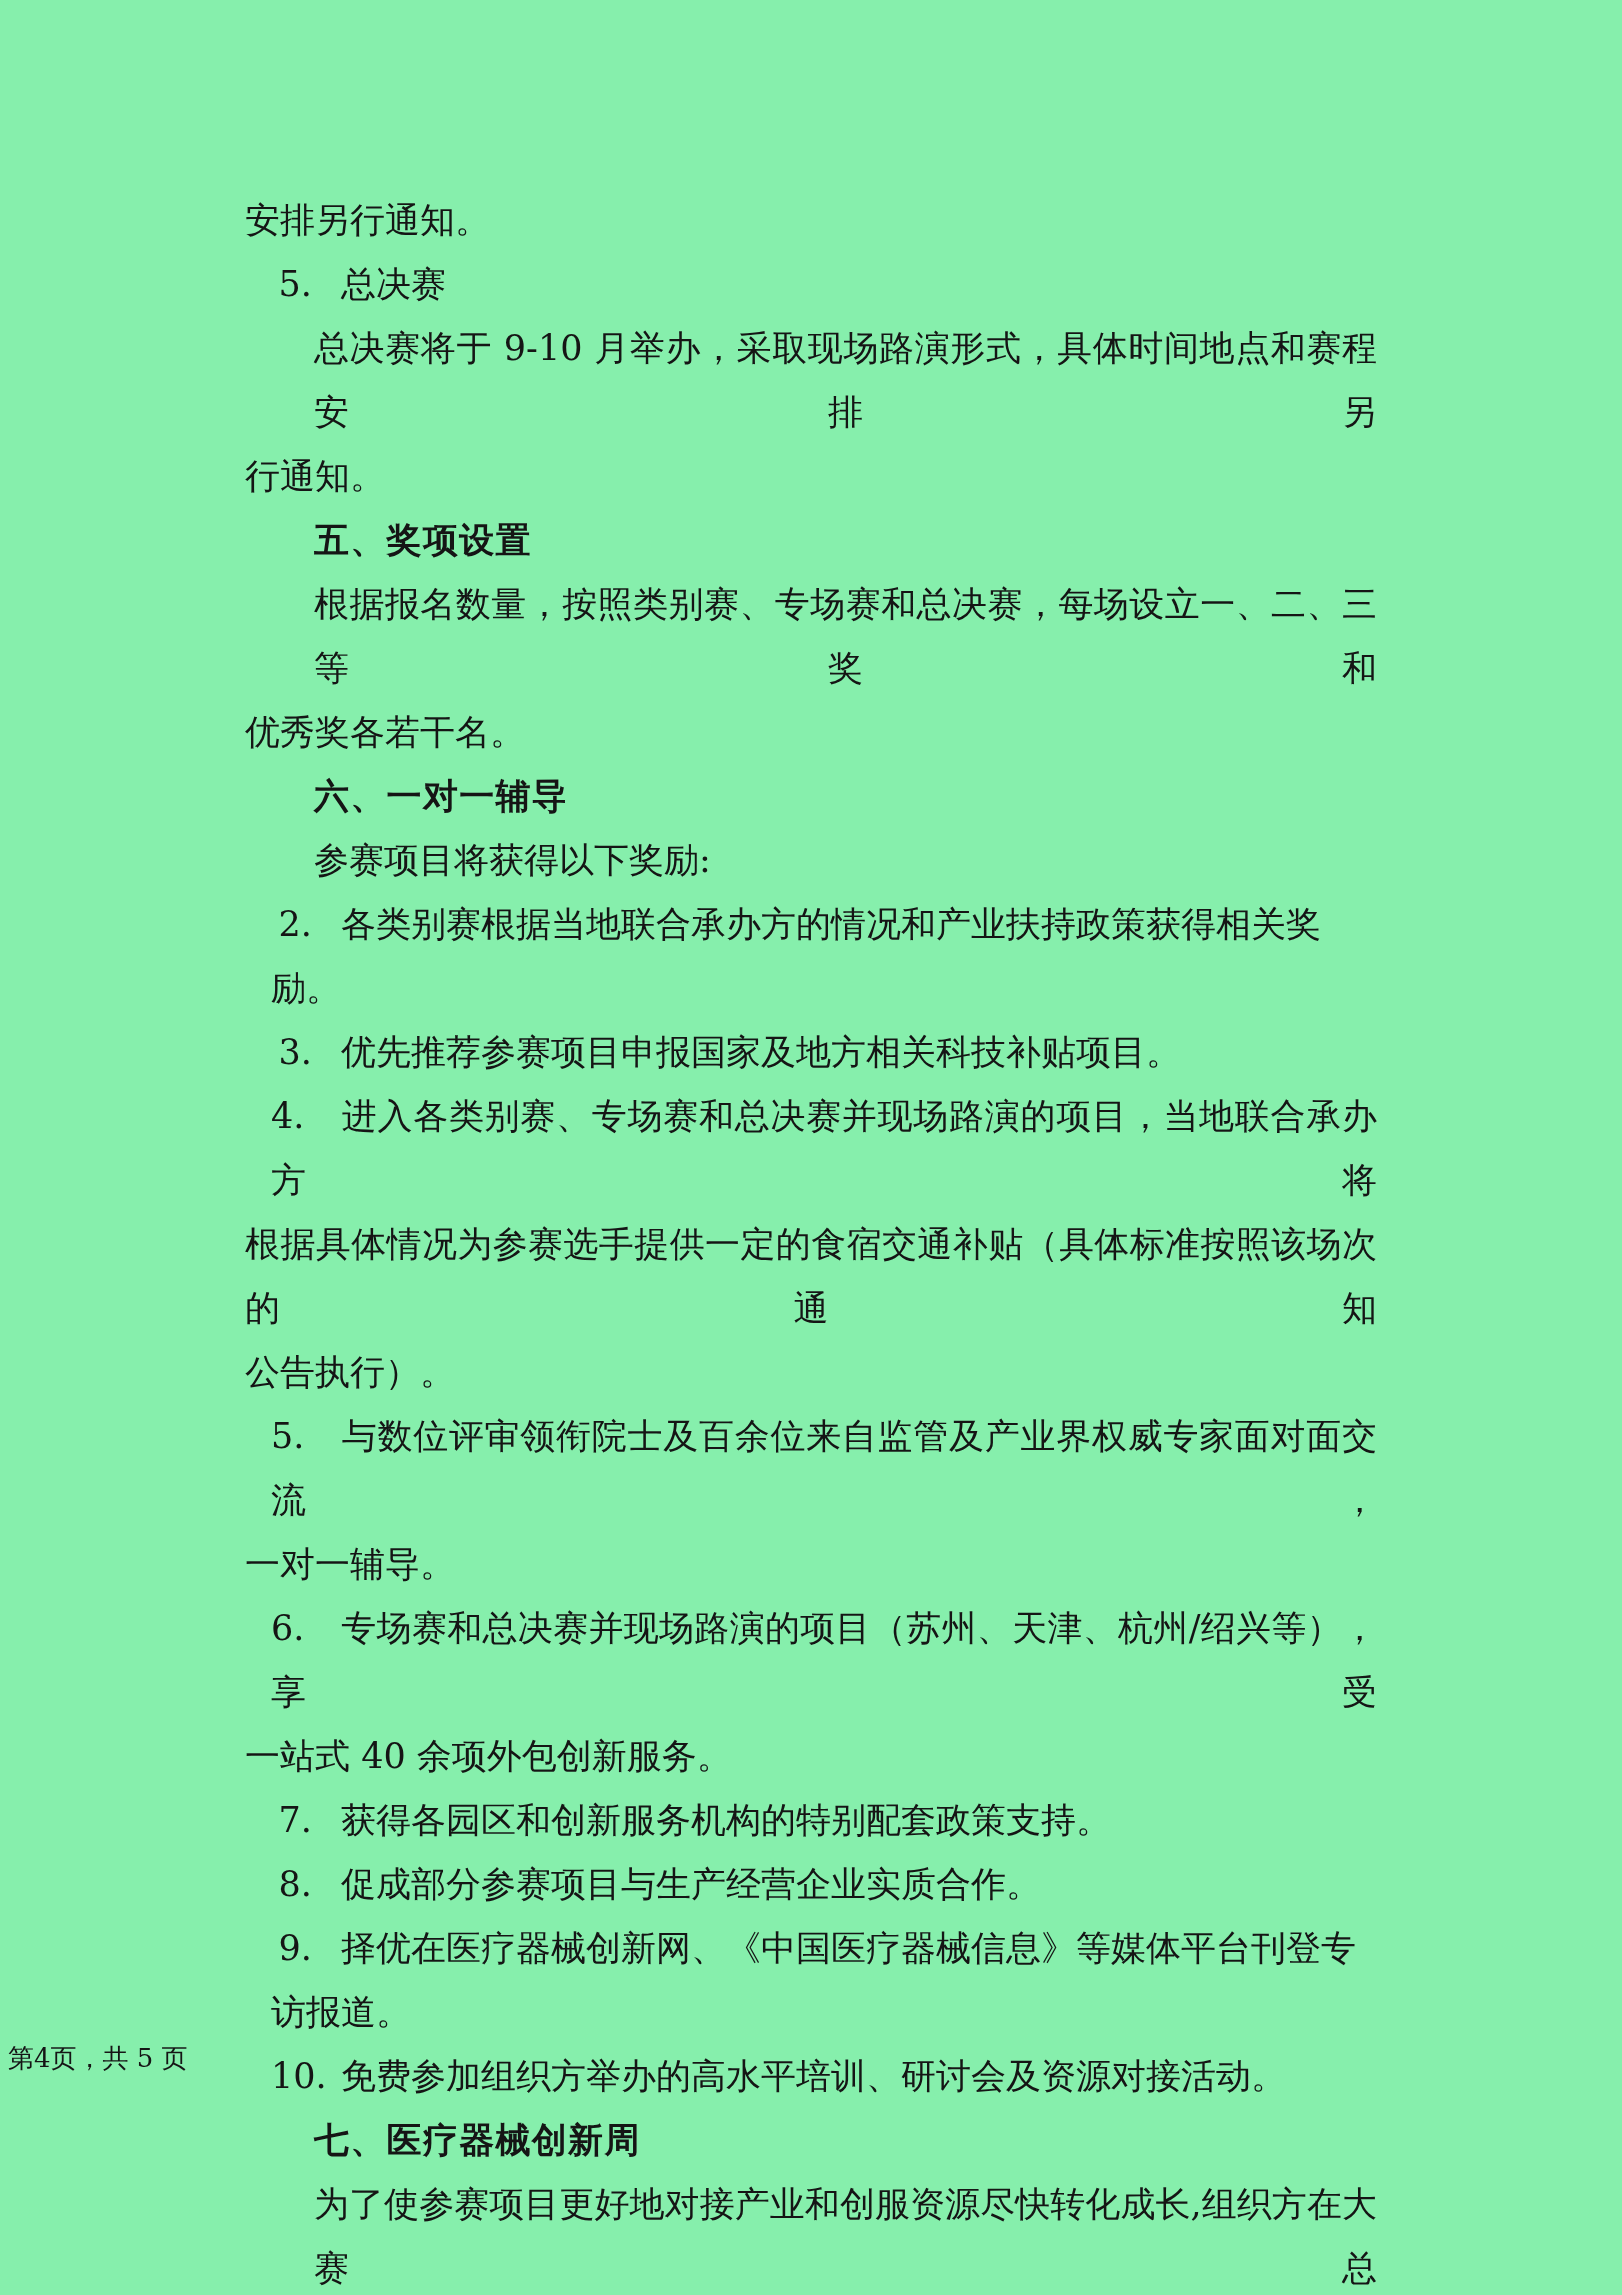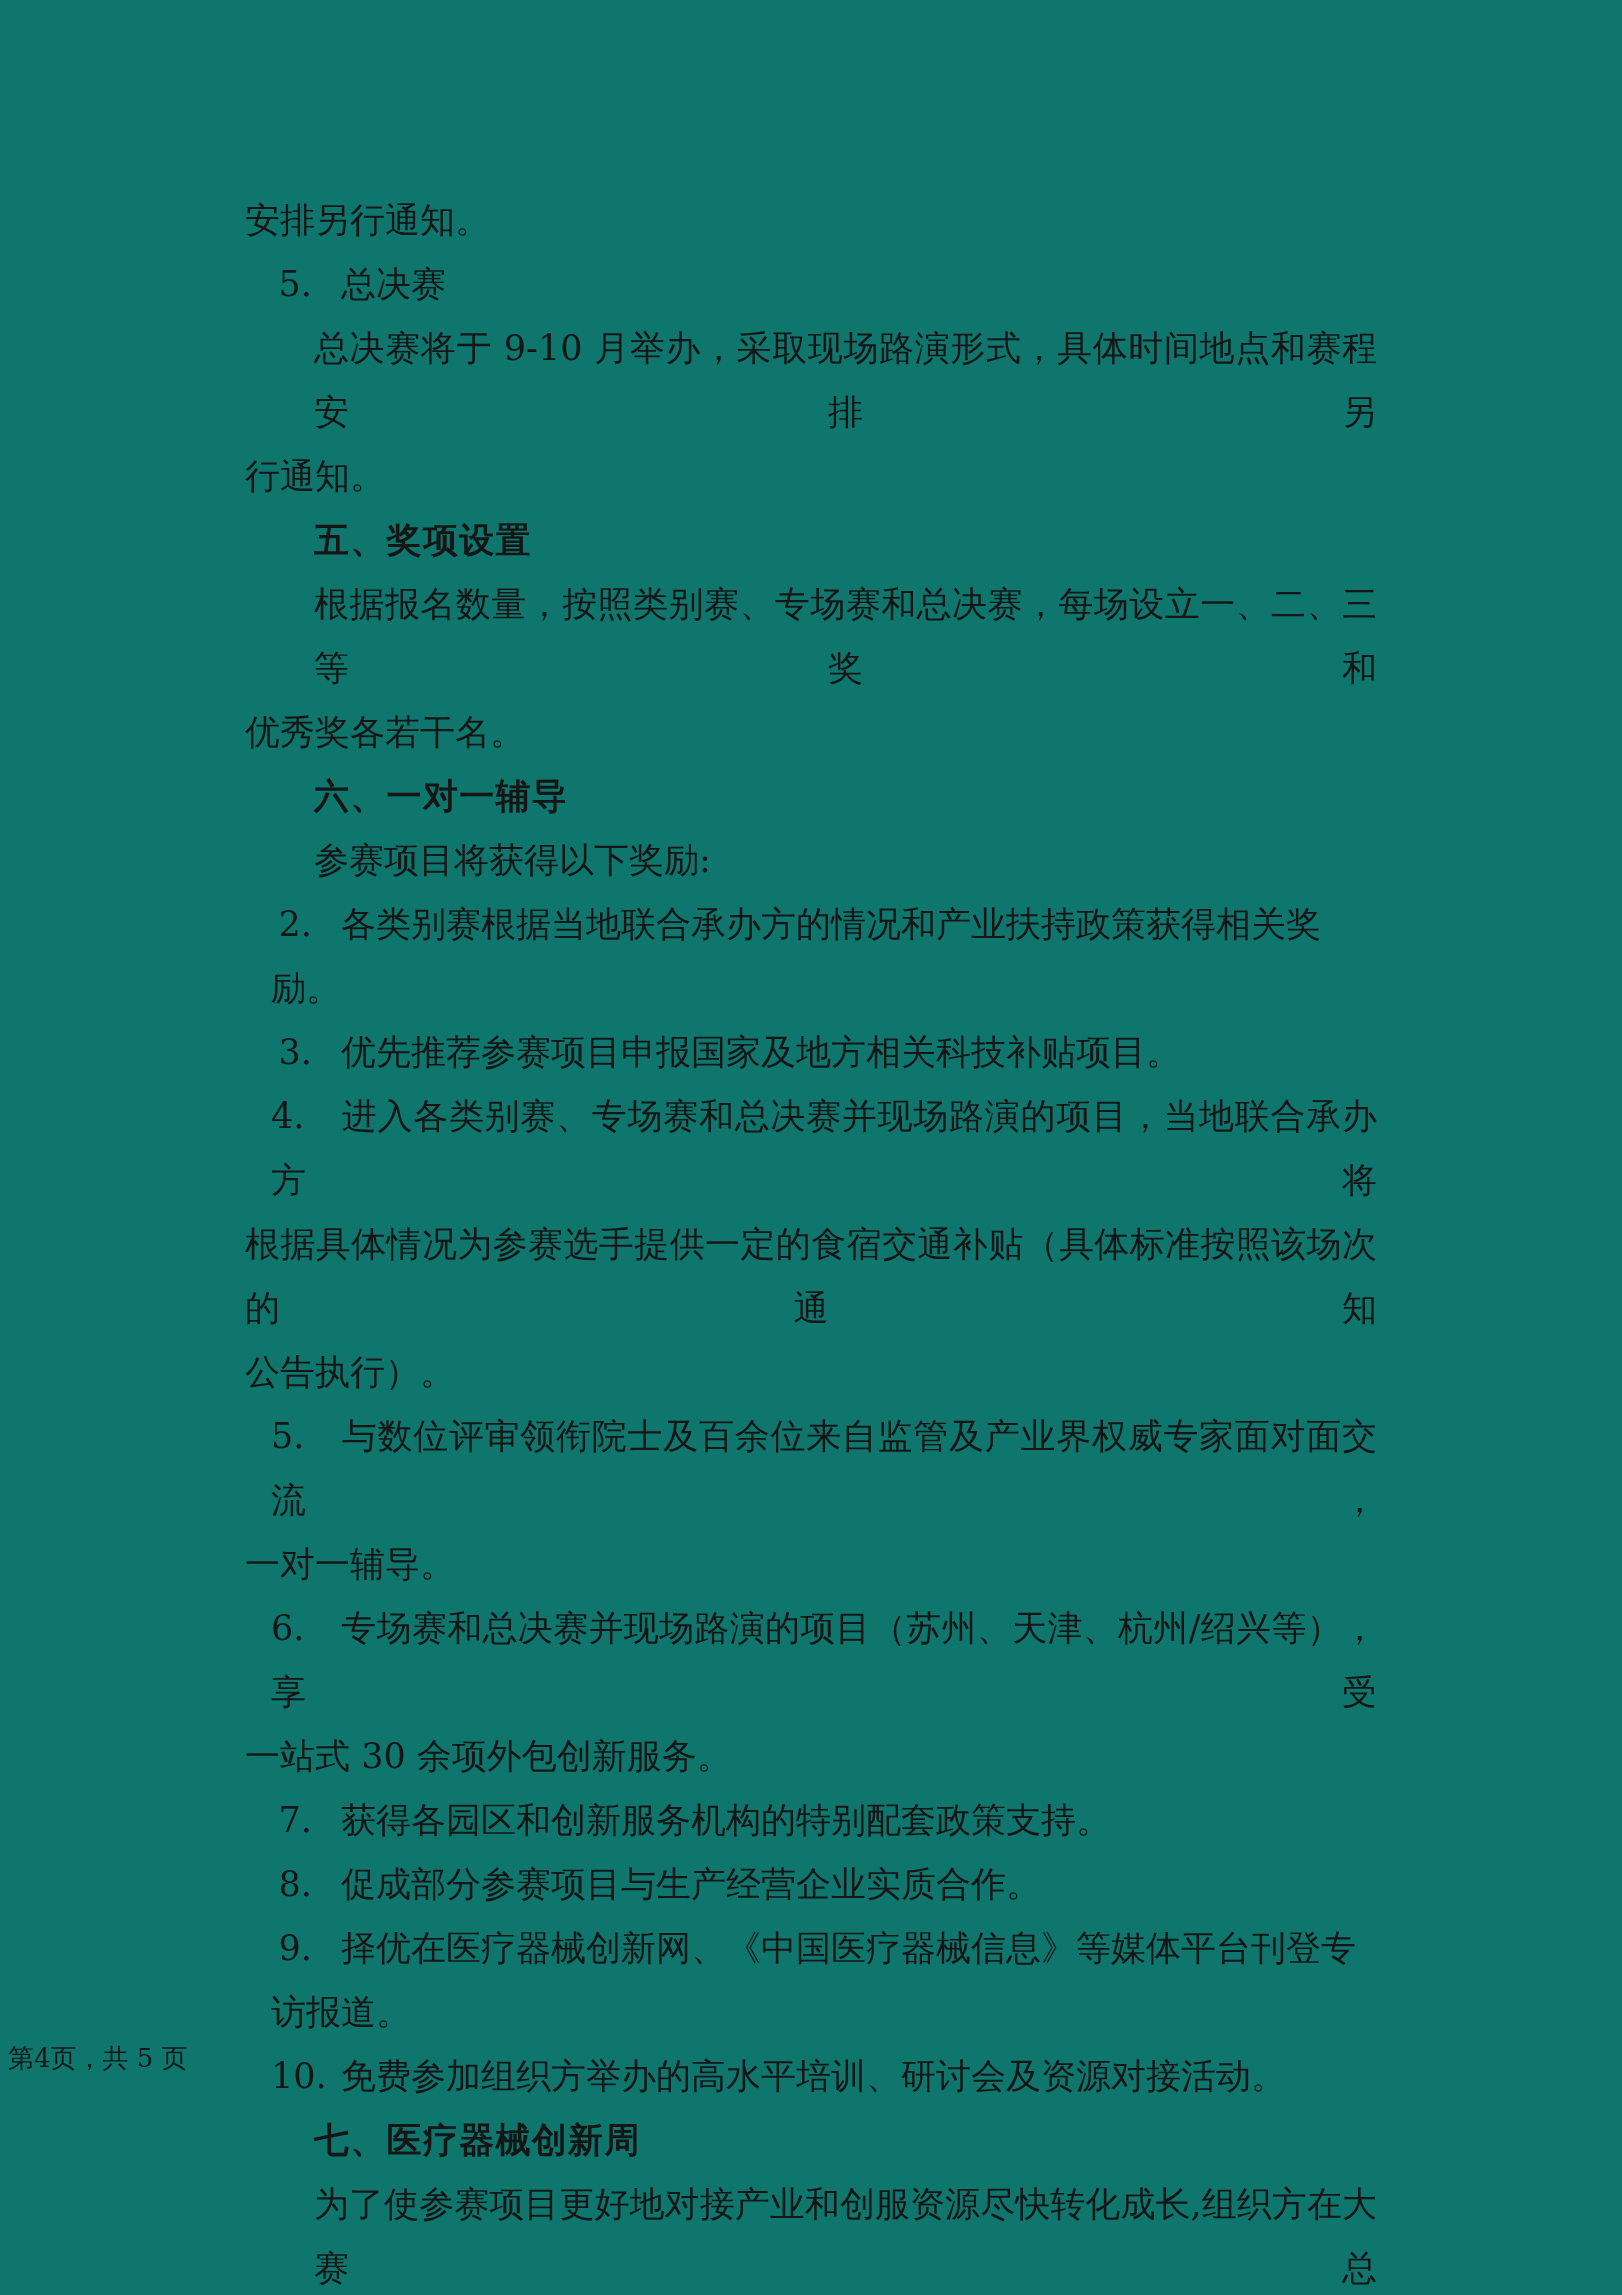--- a/index.html
+++ b/index.html
@@ -1,21 +1,21 @@
 <!DOCTYPE html>
 <html lang="zh" style="font-size:10.5px"><head>
 <meta charset="utf-8">
 <style>
   html, body { margin: 0; padding: 0; background: #e8e8e8; }
   .page {
     position: relative;
     width: 1623px;
     height: 2295px;
     margin: 0 auto;
-    background: #0f766e;
+    background: #86efac;
     color: #151515;
     font-family: "DejaVu Serif", "Liberation Serif", serif;
     overflow: hidden;
   }
   .content {
     position: absolute;
     left: 245px;
     top: 188px;
     width: 1132px;
     font-size: 35px;
@@ -60,21 +60,21 @@
       <div class="line heading">六、一对一辅导</div>
       <div class="line paragraph-first">参赛项目将获得以下奖励:</div>
       <div class="line list-item"><span class="num">2.</span><span class="txt">各类别赛根据当地联合承办方的情况和产业扶持政策获得相关奖励。</span></div>
       <div class="line list-item"><span class="num">3.</span><span class="txt">优先推荐参赛项目申报国家及地方相关科技补贴项目。</span></div>
       <div class="line list-item fill"><span class="num">4.</span><span class="txt">进入各类别赛、专场赛和总决赛并现场路演的项目，当地联合承办方将</span></div>
       <div class="line continuation fill">根据具体情况为参赛选手提供一定的食宿交通补贴（具体标准按照该场次的通知</div>
       <div class="line continuation">公告执行）。</div>
       <div class="line list-item fill"><span class="num">5.</span><span class="txt">与数位评审领衔院士及百余位来自监管及产业界权威专家面对面交流，</span></div>
       <div class="line continuation">一对一辅导。</div>
       <div class="line list-item fill"><span class="num">6.</span><span class="txt">专场赛和总决赛并现场路演的项目（苏州、天津、杭州/绍兴等），享受</span></div>
-      <div class="line continuation">一站式 30 余项外包创新服务。</div>
+      <div class="line continuation">一站式 40 余项外包创新服务。</div>
       <div class="line list-item"><span class="num">7.</span><span class="txt">获得各园区和创新服务机构的特别配套政策支持。</span></div>
       <div class="line list-item"><span class="num">8.</span><span class="txt">促成部分参赛项目与生产经营企业实质合作。</span></div>
       <div class="line list-item"><span class="num">9.</span><span class="txt">择优在医疗器械创新网、《中国医疗器械信息》等媒体平台刊登专访报道。</span></div>
       <div class="line list-item"><span class="num">10.</span><span class="txt">免费参加组织方举办的高水平培训、研讨会及资源对接活动。</span></div>
       <div class="line heading">七、医疗器械创新周</div>
       <div class="line paragraph-first fill">为了使参赛项目更好地对接产业和创服资源尽快转化成长,组织方在大赛总</div>
     </div>
   <div class="footer">第4页，共 5 页</div>
 </div>
 

